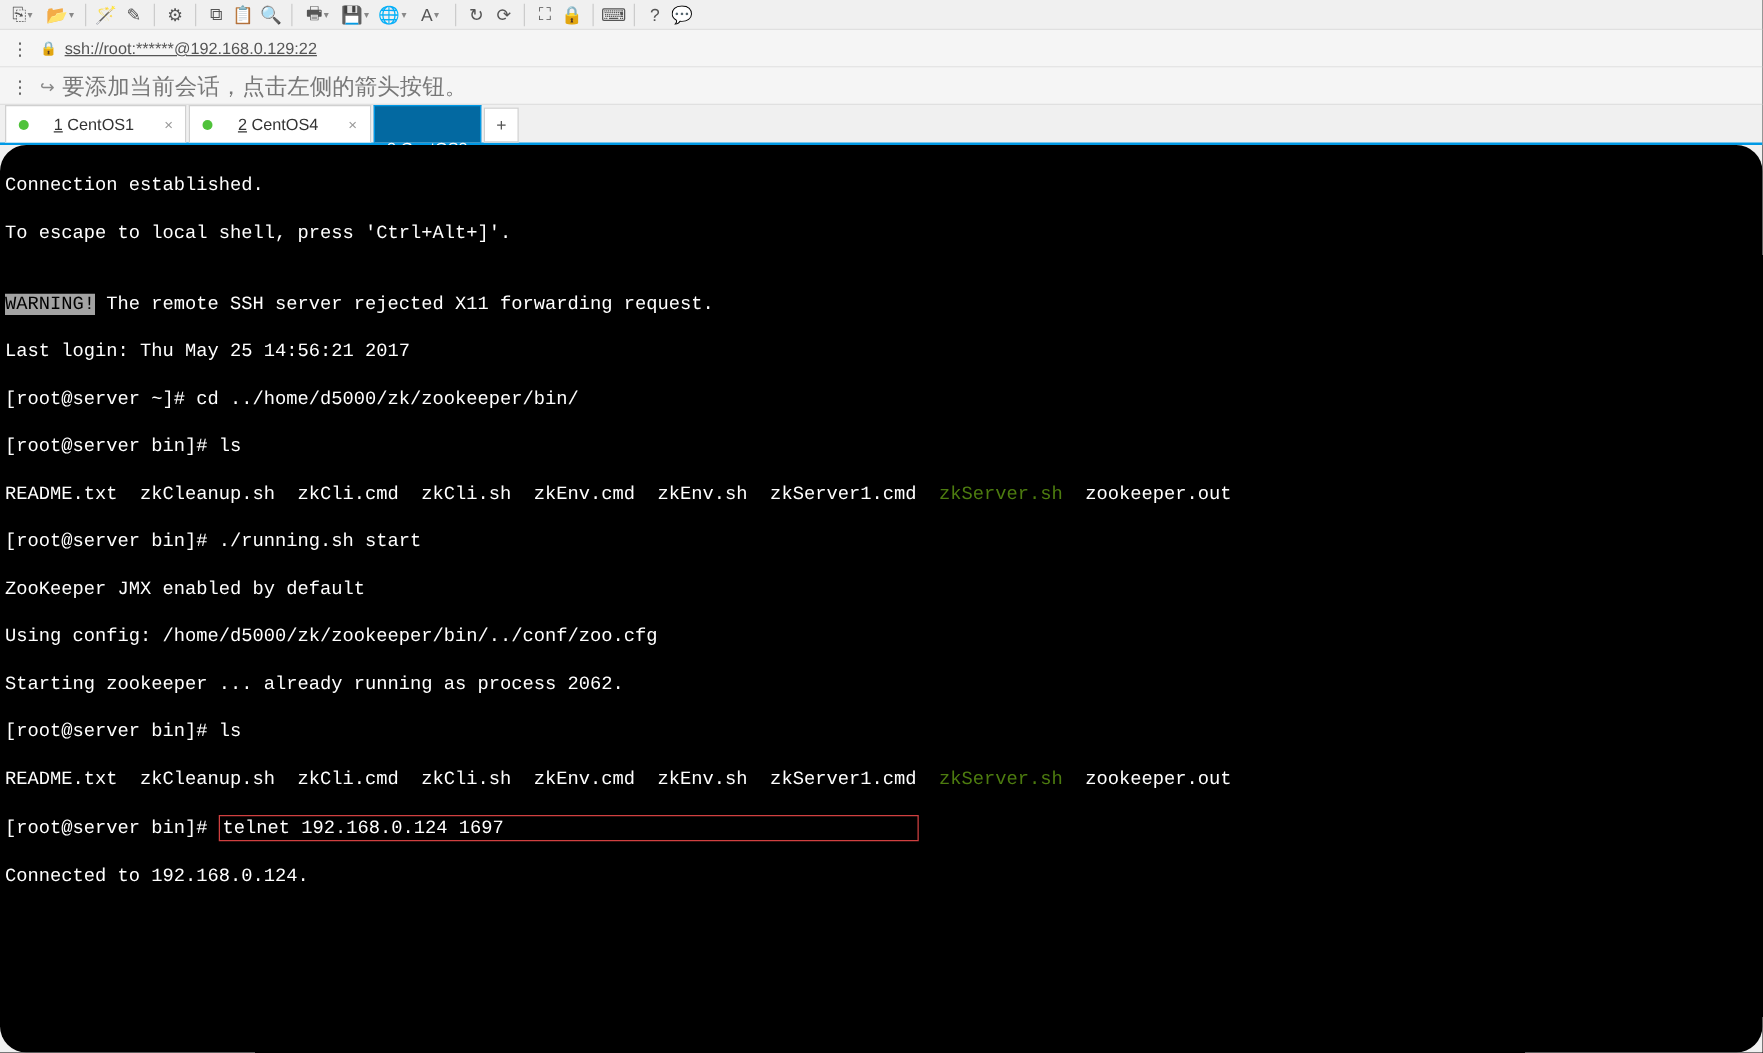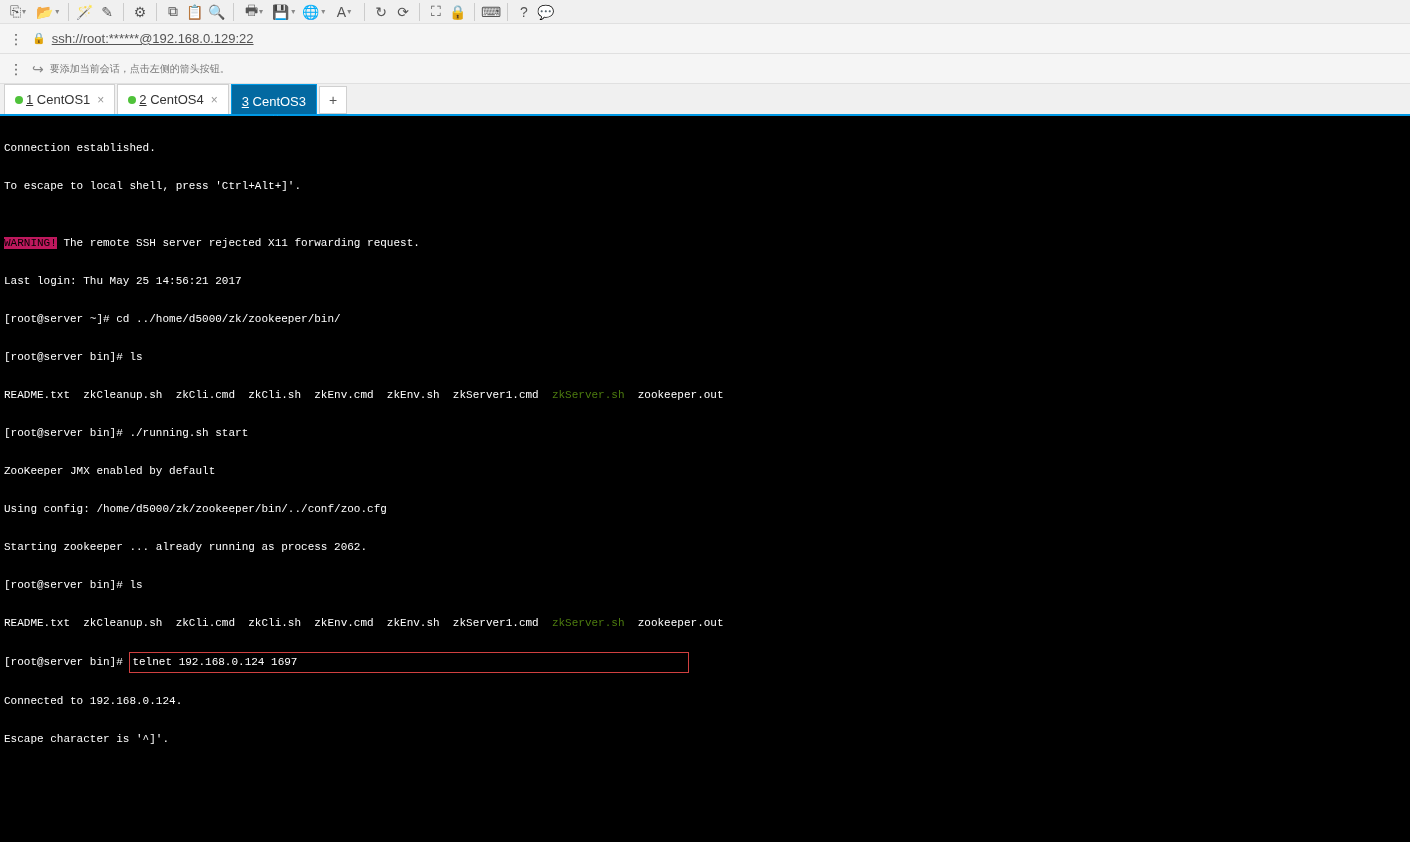--- a/index.html
+++ b/index.html
@@ -52,33 +52,33 @@
   .hintbar {
     height: 30px;
     display: flex;
     align-items: center;
     padding: 0 6px;
     gap: 6px;
     background: #f5f5f5;
     border-bottom: 1px solid #e0e0e0;
   }
   .hintbar .arrow { color: #888; font-size: 14px; }
-  .hintbar .hint { color: #777; font-size: 10px; text-align: right; }
+  .hintbar .hint { color: #777; font-size: 18px; text-align: right; }
   .tabs {
     display: flex;
     align-items: flex-end;
     background: #f0f0f0;
     height: 32px;
     border-bottom: 2px solid #0099e5;
     padding-left: 4px;
   }
   .tab {
     display: flex;
     align-items: center;
-    gap: 3px;
+    gap: 20px;
     padding: 6px 10px;
     background: #fff;
     border: 1px solid #d0d0d0;
     border-bottom: none;
     margin-right: 2px;
     cursor: pointer;
     color: #333;
     font-size: 13px;
     height: 30px;
   }
@@ -101,30 +101,31 @@
     border: 1px solid #d0d0d0;
     background: #fff;
     cursor: pointer;
     color: #555;
     font-size: 14px;
   }
   .terminal {
     background: #000;
     color: #fff;
     font-family: "Consolas", "Courier New", monospace;
-    font-size: 11px;
+    font-size: 15px;
     line-height: 19px;
     padding: 4px 4px;
     height: calc(842px - 24px - 30px - 30px - 32px);
     overflow: hidden;
     white-space: pre;
     position: relative;
+    border-radius: 21px;
   }
   .term-line { white-space: pre; }
-  .inv { background: #be185d; color: #000; }
+  .inv { background: #a3a3a3; color: #000; }
   .green { color: #4d7c0f; }
   .redbox {
     border: 1px solid #d04040;
     padding: 0 2px;
     display: inline-block;
   }
   .redbox.wide { min-width: 560px; }
 </style>
 </head>
 <body>
@@ -200,21 +201,20 @@
 <div class="term-line">[root@server bin]# ls</div>
 <div class="term-line"><span>README.txt  zkCleanup.sh  zkCli.cmd  zkCli.sh  zkEnv.cmd  zkEnv.sh  zkServer1.cmd  </span><span class="green">zkServer.sh</span><span>  zookeeper.out</span></div>
 <div class="term-line">[root@server bin]# ./running.sh start</div>
 <div class="term-line">ZooKeeper JMX enabled by default</div>
 <div class="term-line">Using config: /home/d5000/zk/zookeeper/bin/../conf/zoo.cfg</div>
 <div class="term-line">Starting zookeeper ... already running as process 2062.</div>
 <div class="term-line">[root@server bin]# ls</div>
 <div class="term-line"><span>README.txt  zkCleanup.sh  zkCli.cmd  zkCli.sh  zkEnv.cmd  zkEnv.sh  zkServer1.cmd  </span><span class="green">zkServer.sh</span><span>  zookeeper.out</span></div>
 <div class="term-line"><span>[root@server bin]# </span><span class="redbox wide">telnet 192.168.0.124 1697</span></div>
 <div class="term-line">Connected to 192.168.0.124.</div>
-<div class="term-line">Escape character is '^]'.</div>
 
 
 
 
 <div class="term-line"></div>
 
 
 
 
 

